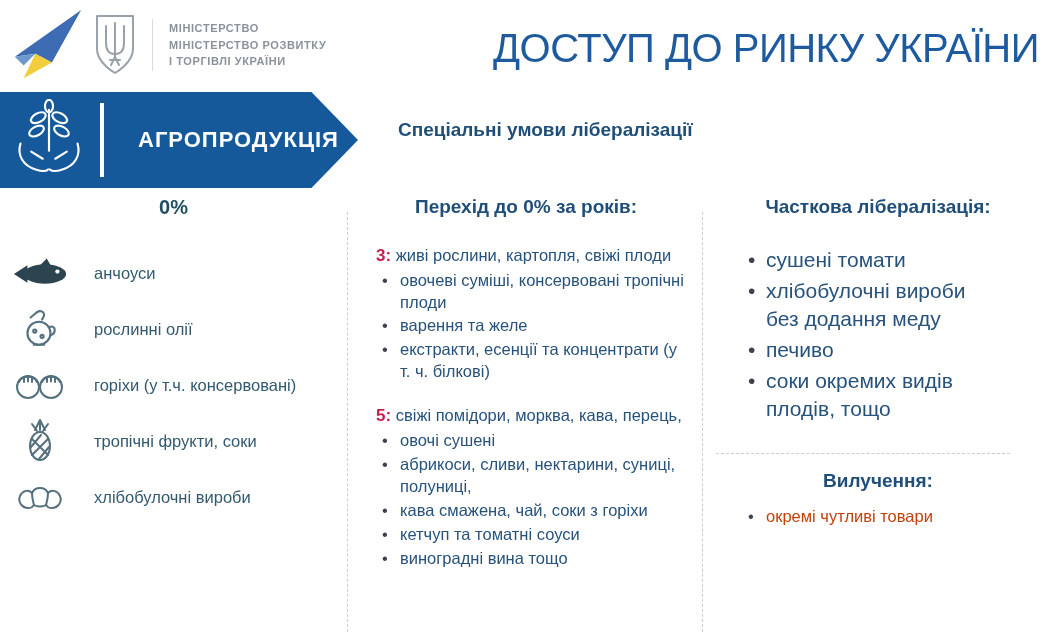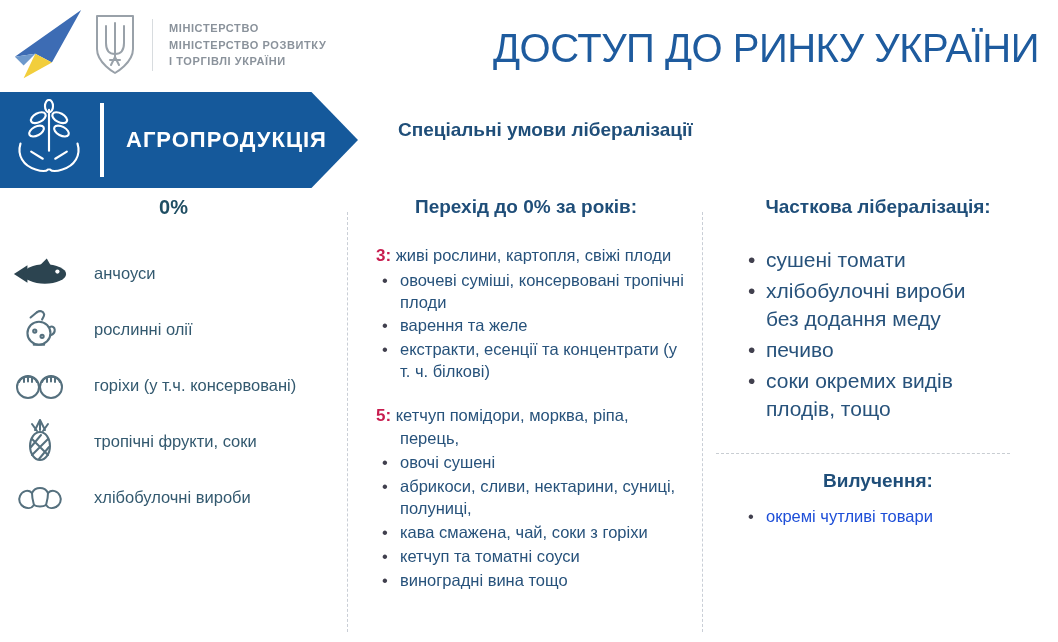--- a/index.html
+++ b/index.html
@@ -17,21 +17,21 @@
     position:absolute;left:486px;top:26px;width:560px;margin:0;text-align:center;
     font-size:40px;font-weight:normal;color:#1e5b9e;letter-spacing:-.5px;white-space:nowrap;
   }
   
   .banner{
     position:absolute;left:0;top:92px;width:358px;height:96px;background:#15599b;
     clip-path:polygon(0 0,87% 0,100% 50%,87% 100%,0 100%);
     display:flex;align-items:center;
   }
   .banner-sep{width:4px;height:74px;background:#ffffff;margin-left:10px;}
-  .banner-label{margin-left:22px;font-size:22px;font-weight:600;color:#ffffff;letter-spacing:1px;}
+  .banner-label{margin-left:34px;font-size:22px;font-weight:600;color:#ffffff;letter-spacing:1px;}
   .subtitle{
     position:absolute;left:398px;top:119px;margin:0;
     font-size:19px;font-weight:bold;color:#1f4e79;
   }
   
   .vsep{position:absolute;top:212px;height:420px;width:0;border-left:1px dashed #c9ced6;}
   .vsep1{left:347px;} .vsep2{left:702px;}
   
   .col{position:absolute;top:196px;}
   .col h2{margin:0;text-align:center;font-size:19px;font-weight:bold;color:#1f4e79;}
@@ -46,21 +46,21 @@
   .g5{margin-top:22px;}
   .gline{padding-left:24px;text-indent:-24px;margin-bottom:2px;}
   .years{color:#c81d4f;font-weight:bold;font-size:17px;}
   .bi{position:relative;padding-left:24px;margin:2px 0;}
   .bi::before{content:"•";position:absolute;left:6px;top:0;color:#41404e;}
   .col-right{left:706px;width:344px;}
   .plist{margin:28px 0 0 36px;width:252px;font-size:21px;line-height:1.33;color:#27527b;}
   .plist .bi{margin:3px 0;}
   .hsep{border-top:1px dashed #c8cdd2;margin:30px 40px 0 10px;height:0;}
   .excl-h{margin-top:16px !important;}
-  .elist{margin:14px 0 0 36px;width:252px;font-size:16.5px;line-height:1.33;color:#1d4ed8;}
+  .elist{margin:14px 0 0 36px;width:252px;font-size:16.5px;line-height:1.33;color:#c2410c;}
   
   .oicon{stroke:#55707e;fill:none;stroke-width:2;stroke-linecap:round;stroke-linejoin:round;}
 </style>
 </head>
 <body>
 
 <div class="slide">
 
   <div class="logo">
     <svg width="76" height="78" viewBox="0 0 76 80">
@@ -204,21 +204,21 @@
         <span>живі рослини, картопля, свіжі плоди</span>
       </div>
       <div class="bi">овочеві суміші, консервовані тропічні плоди</div>
       <div class="bi">варення та желе</div>
       <div class="bi">екстракти, есенції та концентрати (у т. ч. білкові)</div>
     </div>
 
     <div class="group g5">
       <div class="gline">
         <span class="years">5:</span>
-        <span>кетчуп помідори, морква, ріпа, перець,</span>
+        <span>свіжі помідори, морква, кава, перець,</span>
       </div>
       <div class="bi">овочі сушені</div>
       <div class="bi">абрикоси, сливи, нектарини, суниці, полуниці,</div>
       <div class="bi">кава смажена, чай, соки з горіхи</div>
       <div class="bi">кетчуп та томатні соуси</div>
       <div class="bi">виноградні вина тощо</div>
     </div>
   </section>
 
   <section class="col col-right">

